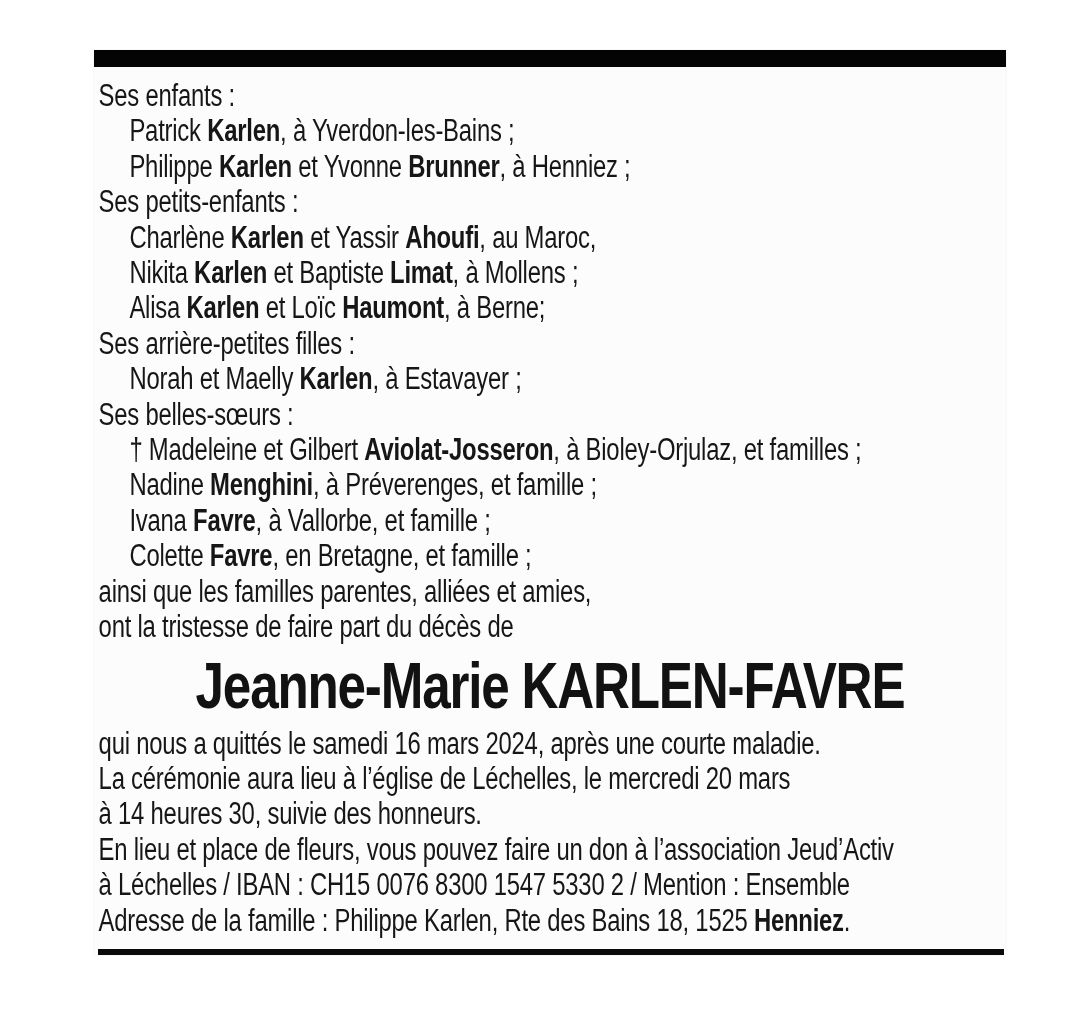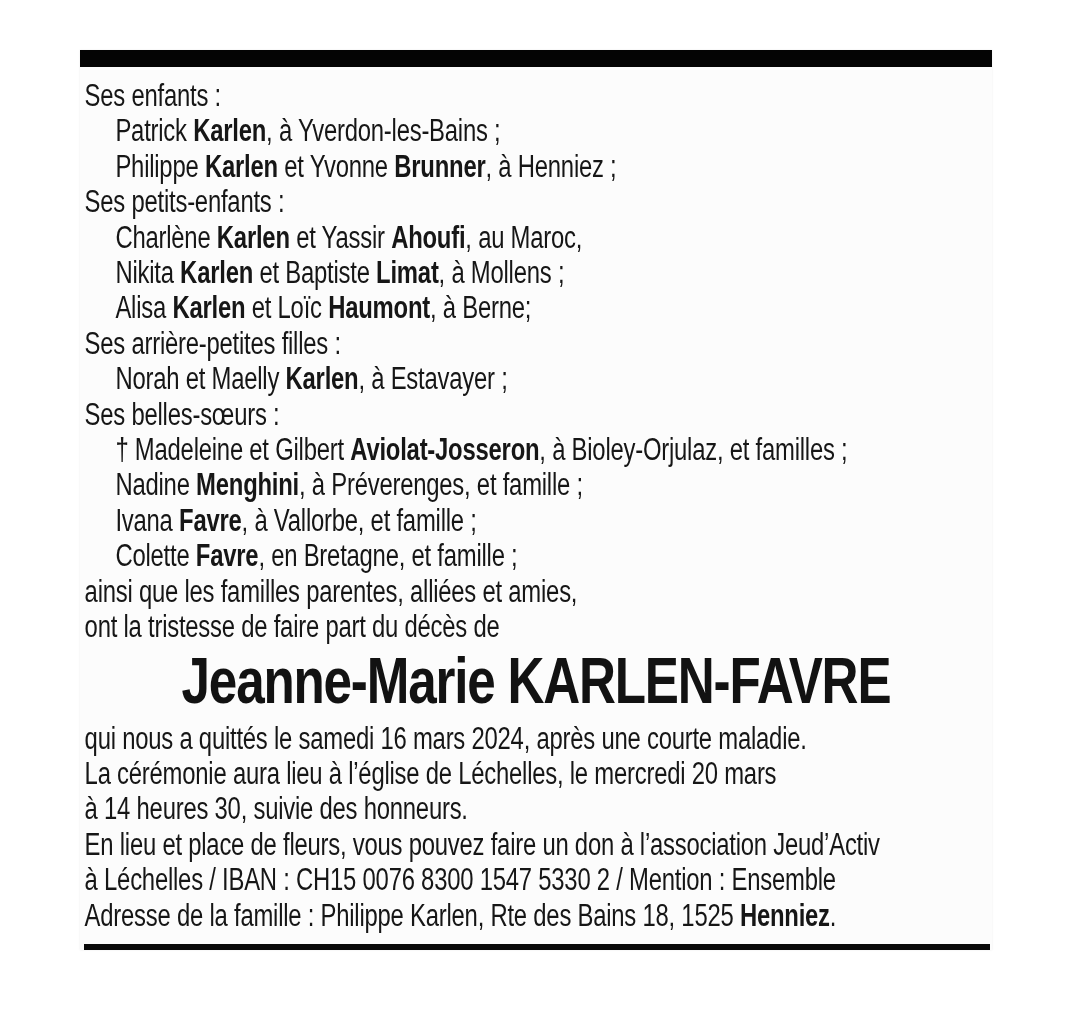--- a/index.html
+++ b/index.html
@@ -11,21 +11,21 @@
     position: relative;
     width: 1090px;
     height: 1016px;
     background: #ffffff;
     overflow: hidden;
     font-family: "Liberation Sans", "DejaVu Sans", sans-serif;
     color: #161616;
   }
   .sheet {
     position: absolute;
-    left: 80px;
+    left: 94px;
     top: 50px;
     width: 912px;
     background: #fcfcfc;
     box-shadow: 0 0 2px rgba(0,0,0,0.08);
   }
   .rule-top {
     height: 17px;
     background: #040404;
   }
   .rule-bottom {
@@ -42,20 +42,21 @@
     transform-origin: 0 0;
     width: 130%;
     padding-left: 6px;
   }
   .family-block { margin-top: 11px; }
   .details-block { margin-top: 4px; }
   .line { white-space: nowrap; }
   .line.indent { padding-left: 40px; }
   .line b { font-weight: bold; }
   .title-row {
+    margin-top: 5px;
     text-align: center;
     line-height: 72px;
     height: 72px;
   }
   .title-inner {
     display: inline-block;
     font-size: 64px;
     font-weight: bold;
     letter-spacing: -1.5px;
     white-space: nowrap;

